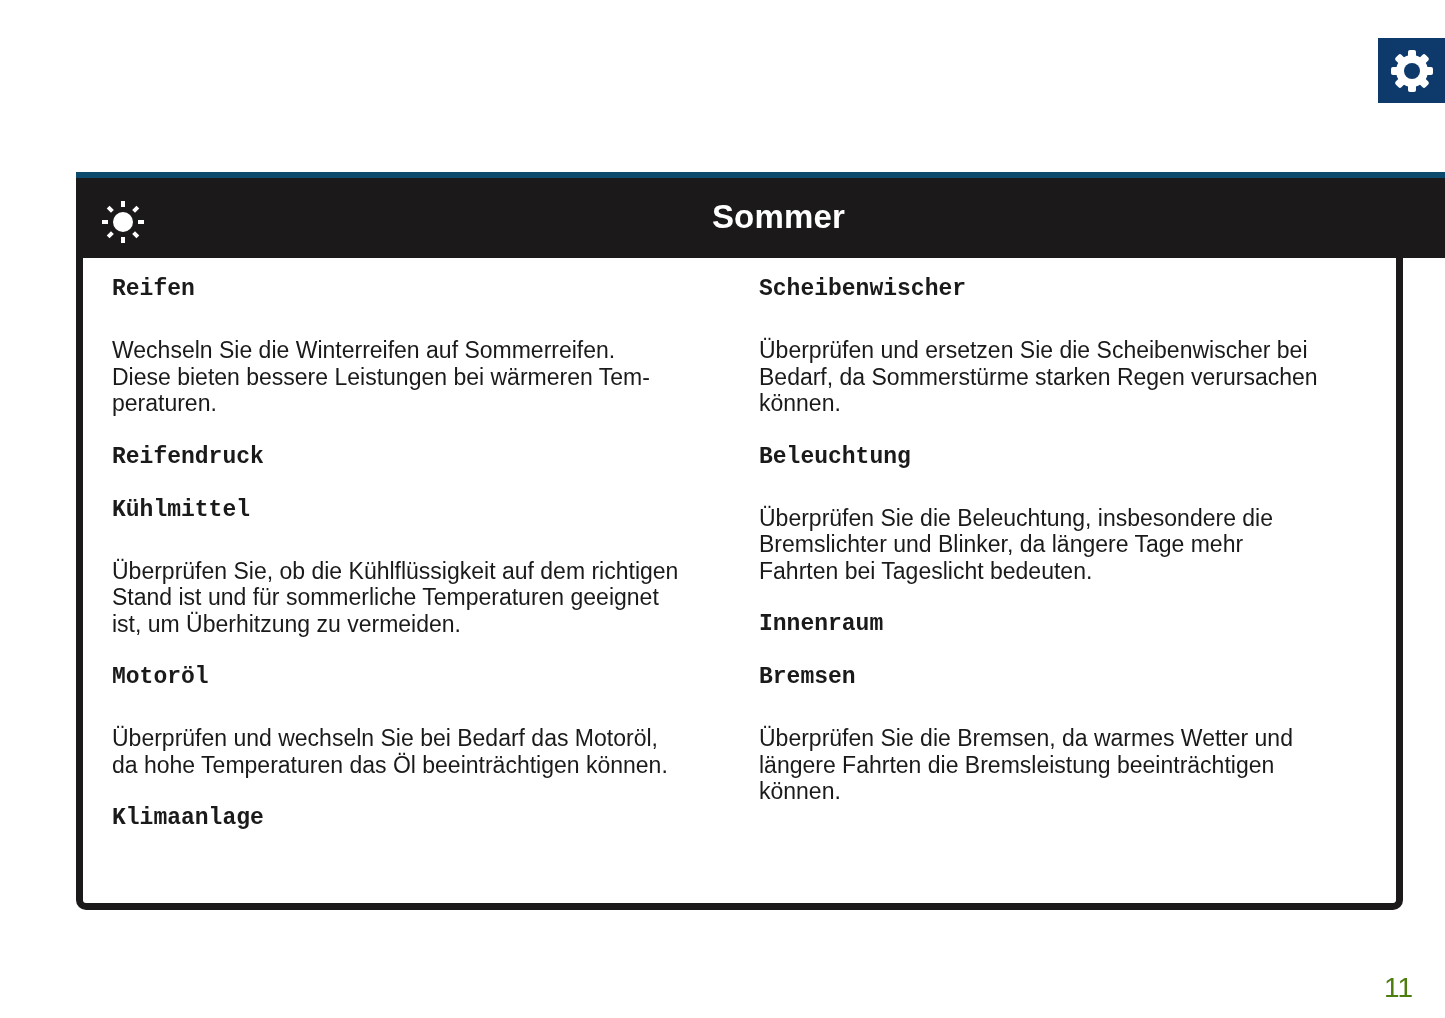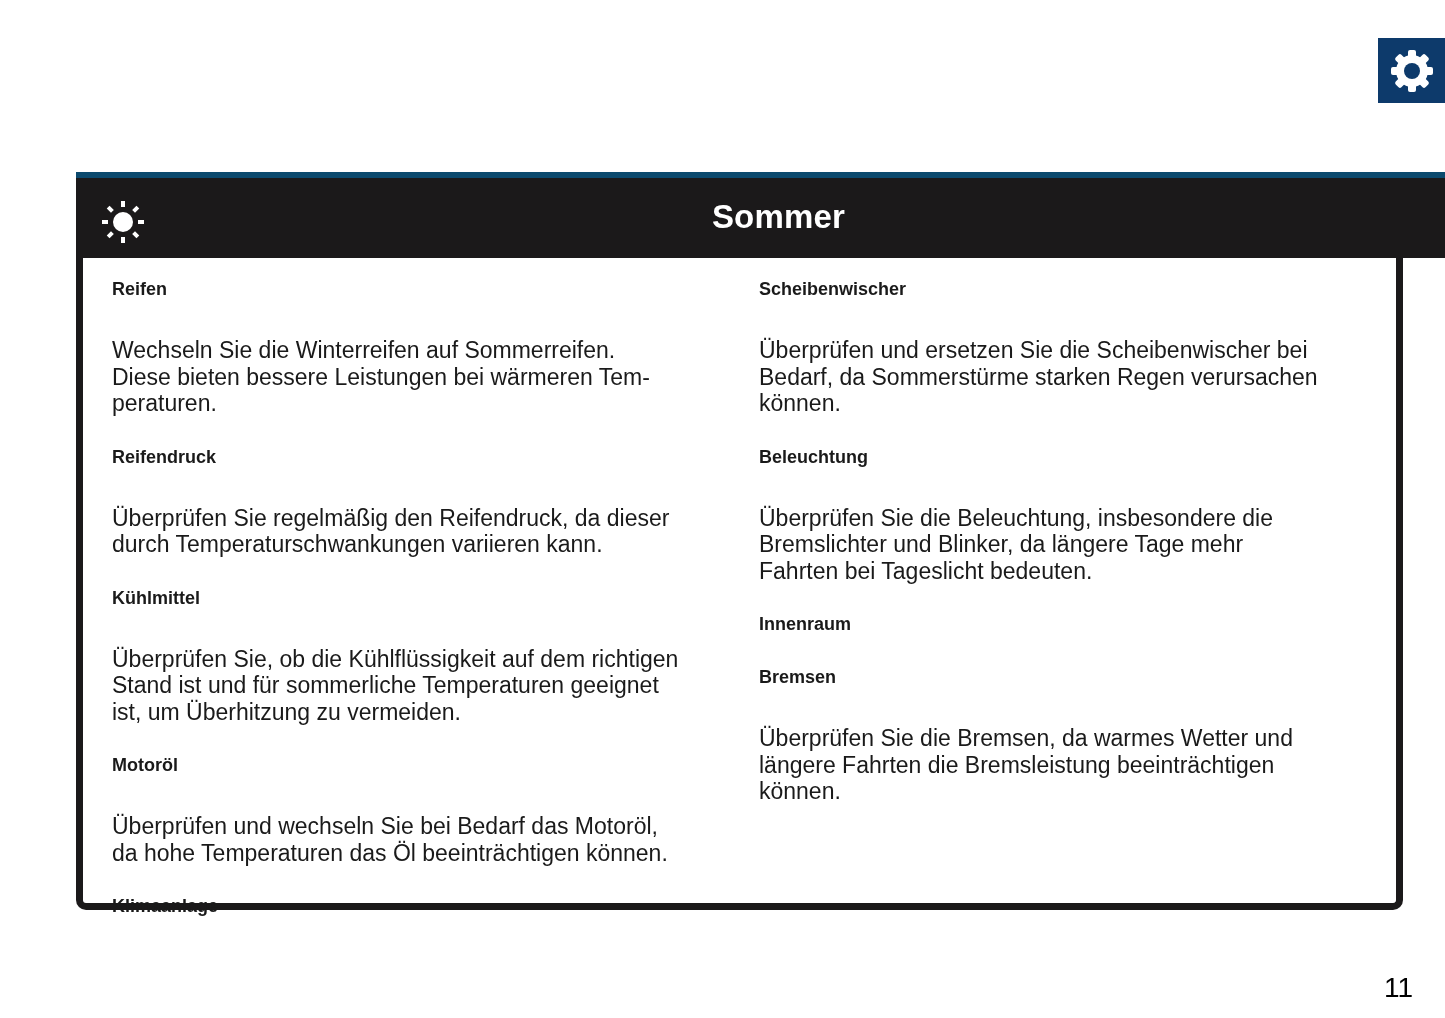--- a/index.html
+++ b/index.html
@@ -26,24 +26,24 @@
   .sun-icon { position:absolute; left:25px; top:22px; width:44px; height:44px; }
   .panel-body {
     position:absolute; left:0; top:78px; width:1327px; height:660px;
     box-sizing:border-box; border:7px solid #1b191a; border-top:none;
     border-radius:0 0 10px 10px;
   }
   .col { position:absolute; top:276px; width:620px; }
   .col-left { left:112px; }
   .col-right { left:759px; }
   .item { margin-bottom:27px; }
-  .item-title { font-weight:bold; font-size:18px; line-height:26px; }
+  .item-title { font-weight:bold; font-size:23px; line-height:26px;font-family:Liberation Mono, monospace; }
   .item-text { font-size:23px; line-height:26.5px; white-space:pre-line;margin-top:35px; }
   .page-number {
-    position:absolute; left:1384px; top:972px; font-size:28px; color:#000000;
+    position:absolute; left:1384px; top:972px; font-size:28px; color:#4d7c0f;
   }
 </style>
 </head>
 <body>
 
 <div class="settings-tab">
   <svg width="46" height="46" viewBox="0 0 46 46">
     <g fill="#ffffff">
       <circle cx="23" cy="23" r="16"></circle>
       <rect x="19" y="2" width="8" height="9" rx="2"></rect>
@@ -81,22 +81,20 @@
 
 <div class="col col-left">
   <div class="item">
     <div class="item-title">Reifen</div>
     <div class="item-text">Wechseln Sie die Winterreifen auf Sommerreifen.
 Diese bieten bessere Leistungen bei wärmeren Tem-
 peraturen.</div>
   </div>
   <div class="item">
     <div class="item-title">Reifendruck</div>
-    <div class="item-text">Überprüfen Sie regelmäßig den Reifendruck, da dieser
-durch Temperaturschwankungen variieren kann.</div>
   </div>
   <div class="item">
     <div class="item-title">Kühlmittel</div>
     <div class="item-text">Überprüfen Sie, ob die Kühlflüssigkeit auf dem richtigen
 Stand ist und für sommerliche Temperaturen geeignet
 ist, um Überhitzung zu vermeiden.</div>
   </div>
   <div class="item">
     <div class="item-title">Motoröl</div>
     <div class="item-text">Überprüfen und wechseln Sie bei Bedarf das Motoröl,

